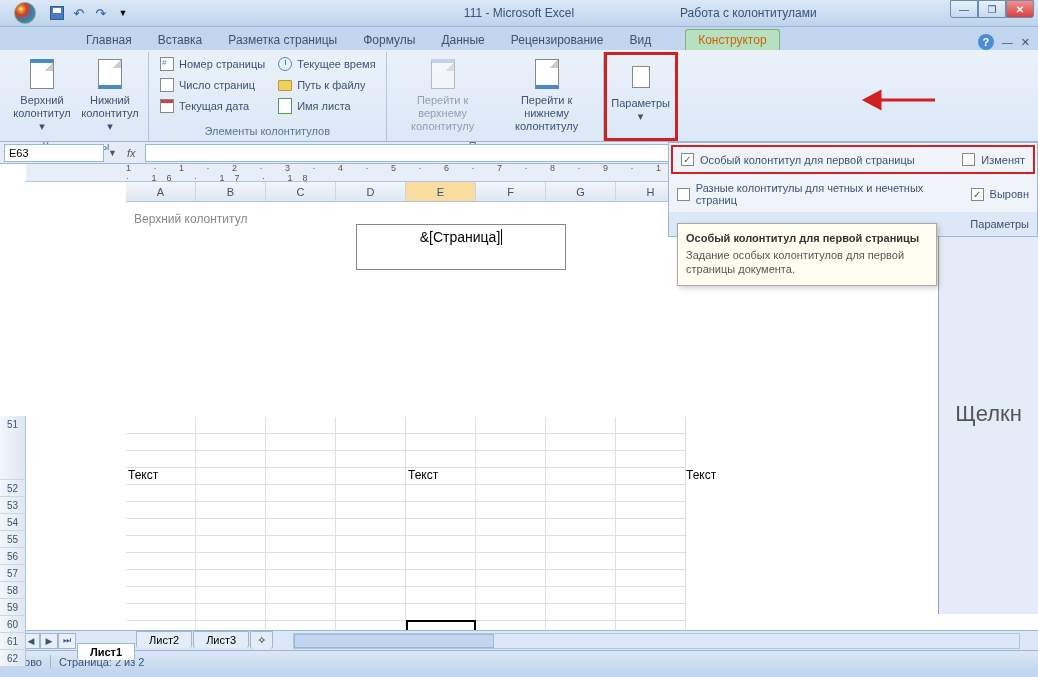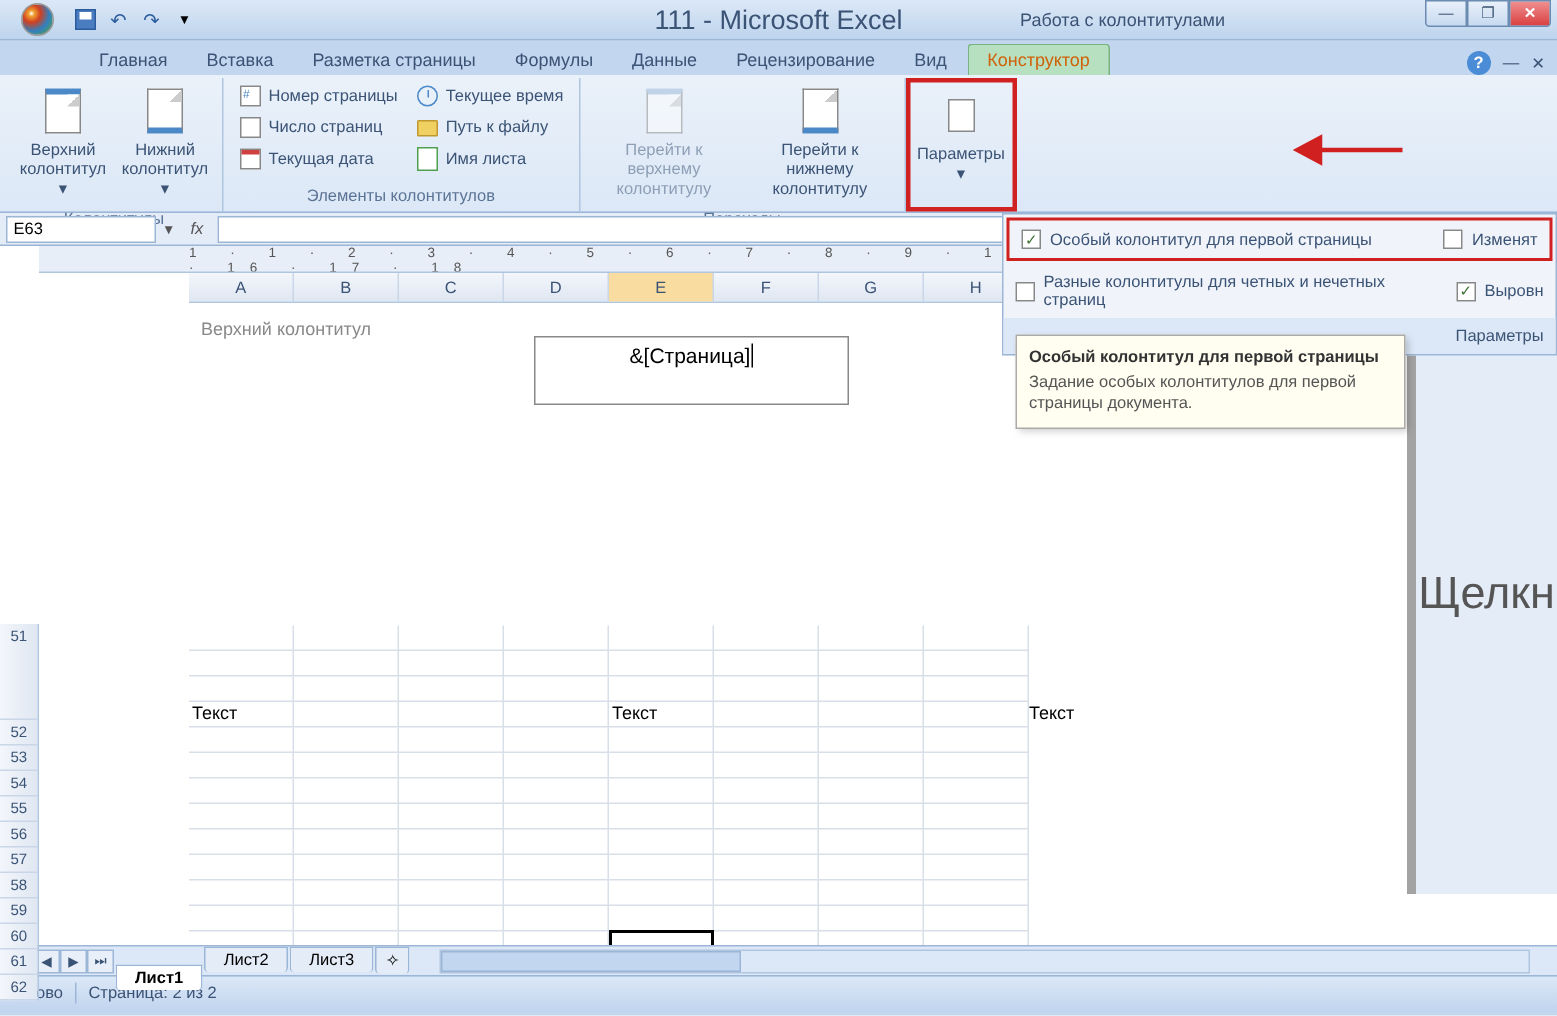--- a/index.html
+++ b/index.html
@@ -6,28 +6,28 @@
 body { width:1038px; height:677px; background:#c3d6ef; overflow:hidden; font-size:11px; position:relative; }
 
 .titlebar { height:27px; background:linear-gradient(#dce8f7,#bdd4ed); display:flex; align-items:center; position:relative; border-bottom:1px solid #9bb6d6; }
 .office-btn { width:38px; height:27px; margin-left:6px; display:flex; align-items:center; justify-content:center; }
 .office-logo { width:22px; height:22px; border-radius:50%; background:radial-gradient(circle at 30% 30%,#fff,#f0a030 10%,#d04020 30%,#3080c0 60%,#50a050 90%); border:1px solid #999; }
 .qat { display:flex; gap:4px; margin-left:4px; align-items:center; }
 .qat-btn { width:18px; height:18px; display:flex; align-items:center; justify-content:center; cursor:pointer; border-radius:2px; }
 .save-icon { width:14px; height:14px; background:#4a7cc0; border:1px solid #2a5c9e; position:relative; }
 .save-icon::after { content:''; position:absolute; top:1px; left:2px; width:8px; height:5px; background:#fff; }
 .undo-icon,.redo-icon { font-size:13px; color:#2a5c9e; }
-.title-center { position:absolute; left:50%; transform:translateX(-50%); font-size:18px; color:#3b5375; }
+.title-center { position:absolute; left:50%; transform:translateX(-50%); font-size:12px; color:#3b5375; }
 .title-context { position:absolute; left:680px; font-size:12px; color:#3b5375; }
 .winbtns { position:absolute; right:4px; top:0; display:flex; }
 .winbtn { width:28px; height:18px; border:1px solid #6b8bb0; background:linear-gradient(#e8f0fa,#c8daf0); display:flex; align-items:center; justify-content:center; font-size:10px; color:#3b5375; cursor:pointer; }
 .winbtn.min { border-radius:0 0 0 3px; }
 .winbtn.close { background:linear-gradient(#f09090,#d94040); color:#fff; border-radius:0 0 3px 0; font-weight:bold; }
 
-.tabs { height:23px; display:flex; align-items:flex-end; padding-left:54px; gap:2px; background:#c3d6ef; position:relative; }
+.tabs { height:23px; display:flex; align-items:flex-end; padding-left:74px; gap:2px; background:#c3d6ef; position:relative; }
 .tab { padding:3px 12px; font-size:12px; color:#3b5375; cursor:pointer; border-radius:3px 3px 0 0; }
 .tab.active { background:#eaf1f9; border:1px solid #9bb6d6; border-bottom:none; color:#d0620a; }
 .tab.context { background:#b6e0bf; border:1px solid #7ab382; border-bottom:none; }
 .tabs-right { position:absolute; right:8px; display:flex; gap:8px; align-items:center; }
 .help-icon { width:16px; height:16px; border-radius:50%; background:#4a8dd6; color:#fff; display:flex; align-items:center; justify-content:center; font-size:11px; font-weight:bold; cursor:pointer; }
 
 .ribbon { height:92px; background:linear-gradient(#eaf1f9,#dce8f7); border-bottom:1px solid #9bb6d6; display:flex; padding:2px 4px 0; }
 .rgroup { border-right:1px solid #b0c6e0; padding:2px 6px; display:flex; flex-direction:column; justify-content:space-between; }
 .rgroup-label { text-align:center; font-size:11px; color:#5b7395; padding:2px 0; margin-top:auto; }
 .rgroup-body { display:flex; gap:4px; flex:1; }
@@ -66,21 +66,21 @@
 .rowhdr { height:17px; border-bottom:1px solid #c9d6e7; text-align:center; font-size:10px; color:#3b5375; line-height:17px; cursor:pointer; }
 .rowhdr:first-child { height:64px; }
 .grid { position:absolute; top:38px; left:26px; right:0; bottom:0; background:#fff; overflow:hidden; }
 .paper { position:absolute; left:100px; top:0; width:700px; background:#fff; }
 .hdr-label { position:absolute; top:10px; left:8px; color:#888; font-size:12px; }
 .hdr-field { position:absolute; top:22px; left:230px; width:210px; height:46px; border:1px solid #888; background:#fff; display:flex; justify-content:center; padding-top:4px; font-size:14px; }
 .cells { position:absolute; top:68px; left:0; }
 .crow { display:flex; height:17px; }
 .ccell { width:70px; height:17px; border-right:1px solid #d8dfe8; border-bottom:1px solid #d8dfe8; font-size:12px; padding:0 2px; overflow:hidden; white-space:nowrap; }
 .sel-cell { border:2px solid #000; position:absolute; width:70px; height:17px; }
-.side-panel { position:absolute; right:0; top:32px; width:100px; height:400px; background:#e4ecf7; border-left:6px solid #a3a3a3; display:flex; align-items:center; justify-content:center; font-size:30px; color:#555; overflow:hidden; }
+.side-panel { position:absolute; right:0; top:50px; width:100px; height:400px; background:#e4ecf7; border-left:1px solid #a3a3a3; display:flex; align-items:center; justify-content:center; font-size:22px; color:#555; overflow:hidden; }
 
 .opt-panel { position:absolute; right:0; top:150px; width:370px; background:#f0f4fa; border:1px solid #9bb6d6; z-index:10; }
 .opt-row { padding:6px 8px; display:flex; align-items:center; gap:6px; font-size:11px; color:#3b5375; }
 .opt-row.hdr { background:#dce8f7; justify-content:flex-end; color:#3b5375; font-size:11px; }
 .opt-chk { width:13px; height:13px; border:1px solid #888; background:#fff; display:flex; align-items:center; justify-content:center; font-size:10px; color:#3a7030; }
 .opt-highlight { border:2px solid #d02020; margin:2px; }
 .tooltip { position:absolute; top:80px; right:100px; width:260px; background:#fffef0; border:1px solid #aaa; padding:8px; font-size:11px; box-shadow:2px 2px 5px rgba(0,0,0,.2); z-index:20; }
 .tooltip-title { font-weight:bold; margin-bottom:4px; color:#333; }
 .tooltip-body { color:#555; line-height:1.3; }
 
@@ -131,21 +131,21 @@
 </div>
 
 <div class="tabs">
   <div class="tab">Главная</div>
   <div class="tab">Вставка</div>
   <div class="tab">Разметка страницы</div>
   <div class="tab">Формулы</div>
   <div class="tab">Данные</div>
   <div class="tab">Рецензирование</div>
   <div class="tab">Вид</div>
-  <div class="tab context active" style="">Конструктор</div>
+  <div class="tab context active" style="margin-left:20px">Конструктор</div>
   <div class="tabs-right">
     <div class="help-icon">?</div>
     <span style="cursor:pointer;color:#3b5375">—</span>
     <span style="cursor:pointer;color:#3b5375">✕</span>
   </div>
 </div>
 
 <div class="ribbon">
   <div class="rgroup">
     <div class="rgroup-body">

